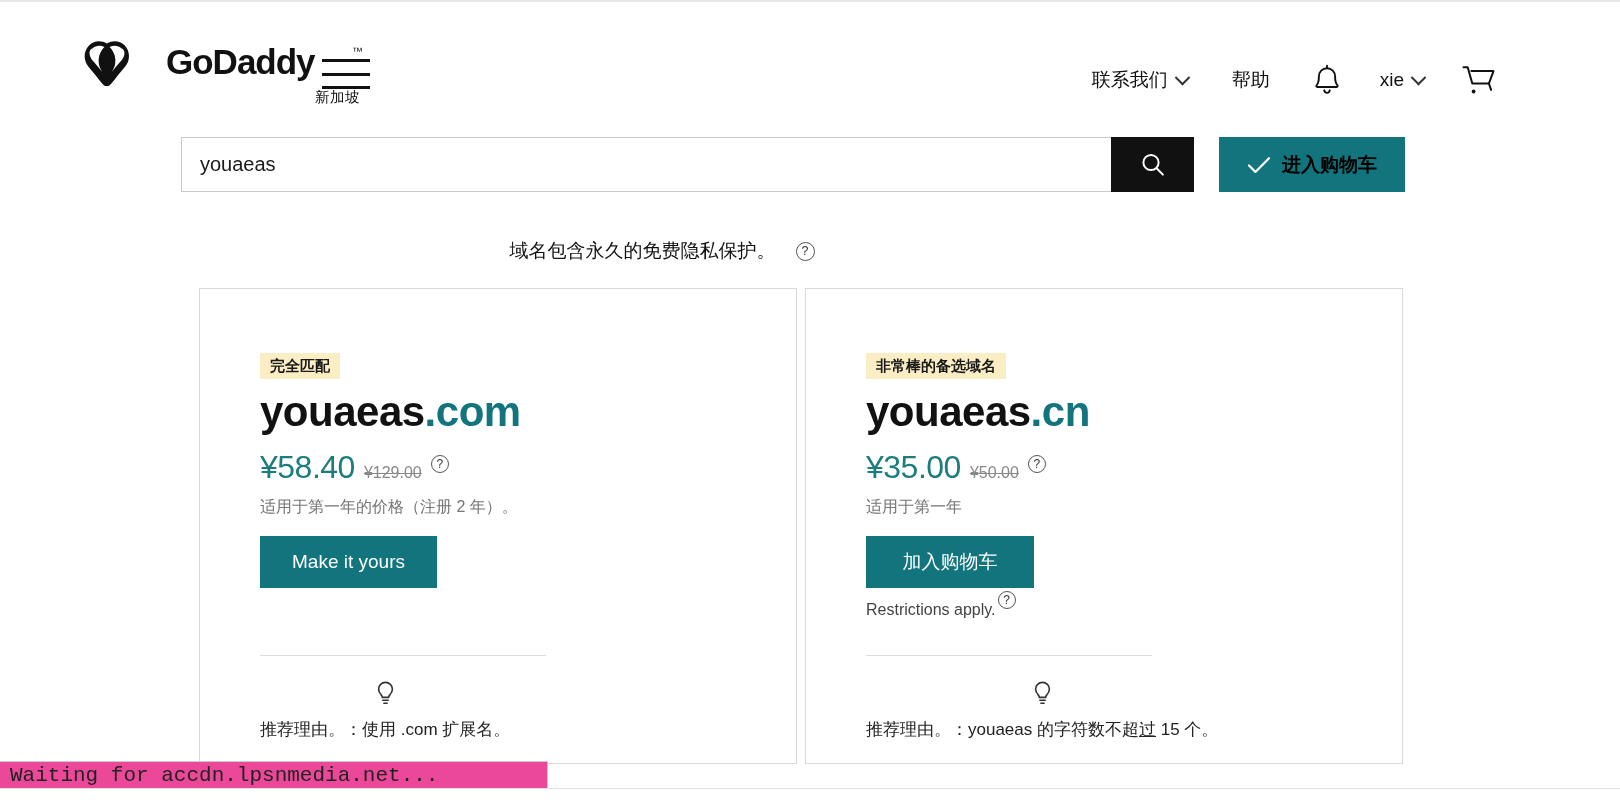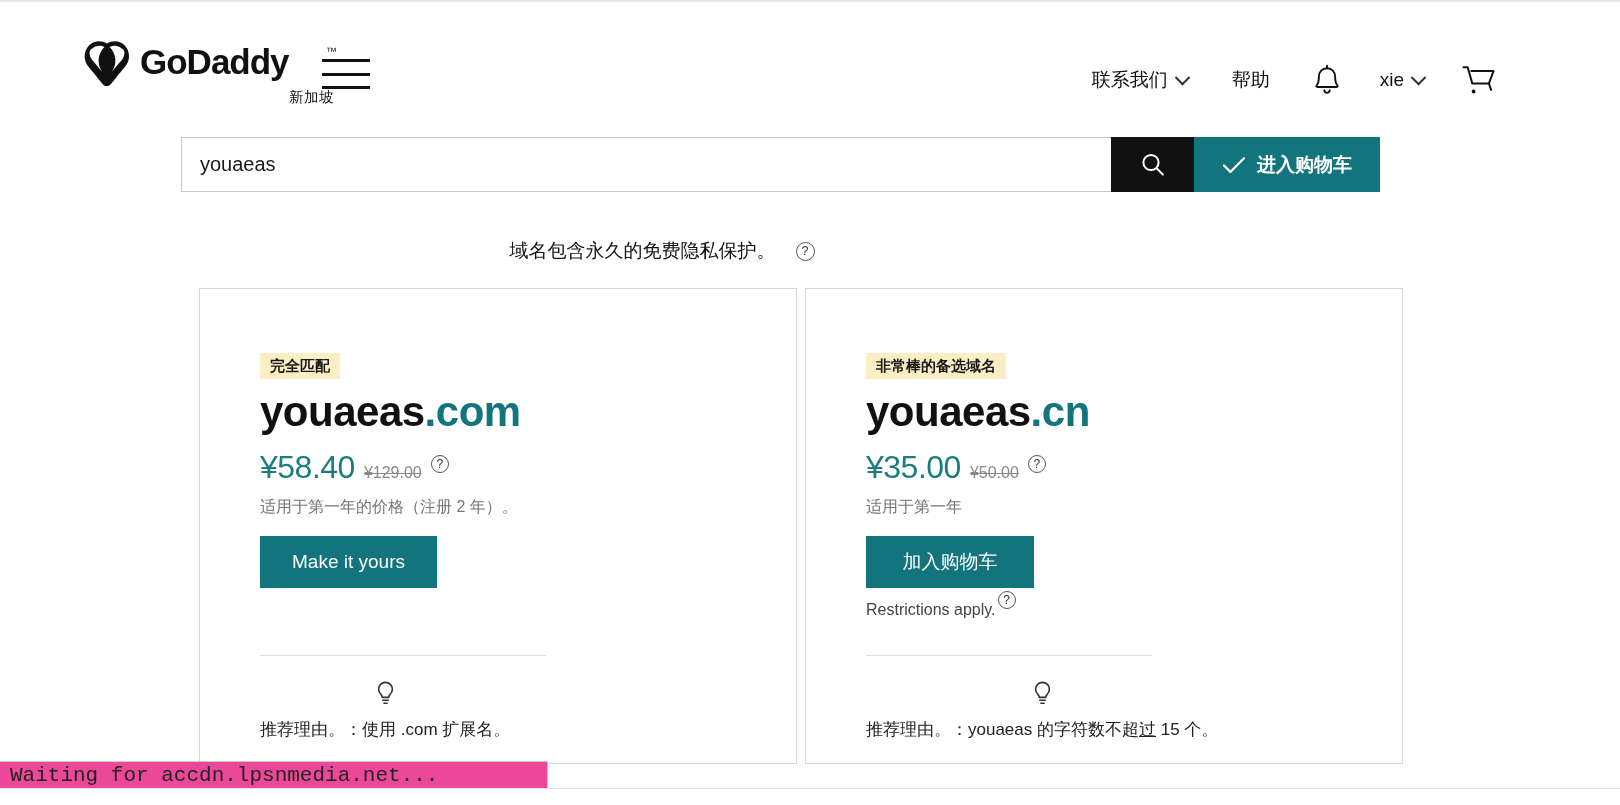--- a/index.html
+++ b/index.html
@@ -42,20 +42,21 @@
     position: absolute;
     left: 80px;
     top: 10px;
     display: flex;
     flex-direction: column;
     align-items: flex-start;
   }
   .brand-row {
     display: flex;
     align-items: center;
+    gap: 26px;
   }
   .gd-logo-mark { display: block; }
   .gd-wordmark {
     display: block;
     margin-left: 6px;
   }
   .brand-locale {
     align-self: flex-end;
     margin-top: 2px;
     margin-right: 18px;
@@ -152,24 +153,25 @@
     background: #111111;
     border: 0;
     cursor: pointer;
     display: flex;
     align-items: center;
     justify-content: center;
     padding: 0;
     margin: -1px -1px -1px 0;
   }
   .cart-cta {
+    margin-left: 25px;
     width: 186px;
     height: 55px;
     background: #12747d;
-    color: #ffffff;
+    color: #000000;
     border: 0;
     cursor: pointer;
     display: flex;
     align-items: center;
     justify-content: center;
     gap: 11px;
     font-size: 19px;
     font-weight: bold;
     font-family: "Liberation Sans", sans-serif;
   }

